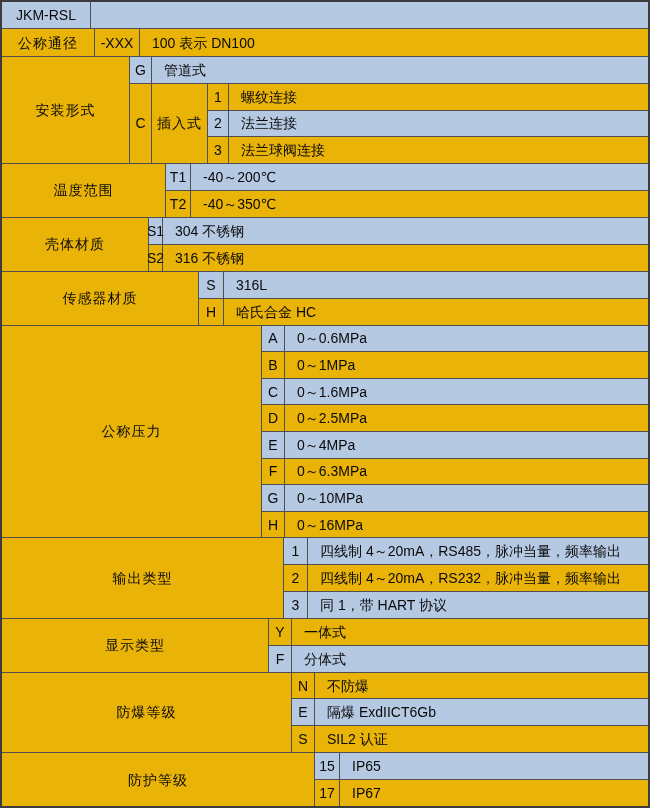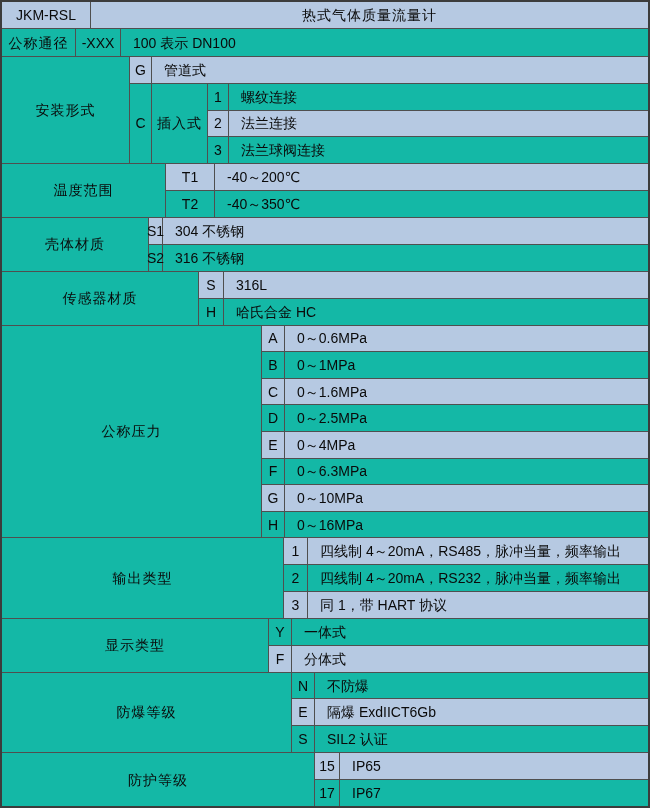--- a/index.html
+++ b/index.html
@@ -9,21 +9,21 @@
     --txt:#0a0a0a;
   }
   *{box-sizing:border-box;margin:0;padding:0}
   body{
     font-family:"Liberation Sans","DejaVu Sans",sans-serif;
     background:#ffffff;color:var(--txt);
   }
   .tbl{
     width:650px;height:808px;
     border:2px solid var(--outer);
-    background:#14b8a6;
+    background:#eab308;
     display:flex;flex-direction:column;
     font-size:14px;line-height:1;
   }
   .sec{display:flex;border-bottom:1px solid var(--ln);min-height:0}
   .sec:last-child{border-bottom:none}
   .f1{flex:1}.f2{flex:2}.f3{flex:3}.f4{flex:4}.f8{flex:8}
   .lbl{
     flex-shrink:0;border-right:1px solid var(--ln);
     display:flex;align-items:center;justify-content:center;
     text-align:center;letter-spacing:1px;
@@ -40,44 +40,43 @@
     padding-left:12px;white-space:nowrap;overflow:hidden;
   }
   .blue{background:var(--hl)}
 
   
   .s0 .model{width:89px;flex-shrink:0;border-right:1px solid var(--ln);
              display:flex;align-items:center;justify-content:center}
   .s0 .title{flex:1;display:flex;align-items:center;justify-content:center;letter-spacing:1px}
 
   
-  .s1 .lbl{width:74px}   .s1 .code{width:45px}
+  .s1 .lbl{width:93px}   .s1 .code{width:45px}
   .s2 .lbl{width:128px}  .s2 .code{width:22px}
   .s2 .sub{flex:3;display:flex;min-height:0}
   .s2 .subl{width:56px;flex-shrink:0;border-right:1px solid var(--ln);
             display:flex;align-items:center;justify-content:center;letter-spacing:1px}
   .s2 .subrows{flex:1;display:flex;flex-direction:column;min-width:0}
   .s2 .subrows .code{width:21px}
-  .s3 .lbl{width:164px}  .s3 .code{width:49px}
+  .s3 .lbl{width:164px}  .s3 .code{width:25px}
   .s4 .lbl{width:147px}  .s4 .code{width:14px}
   .s5 .lbl{width:197px}  .s5 .code{width:25px}
   .s6 .lbl{width:260px}  .s6 .code{width:23px}
   .s7 .lbl{width:282px}  .s7 .code{width:24px}
   .s8 .lbl{width:267px}  .s8 .code{width:23px}
   .s9 .lbl{width:290px}  .s9 .code{width:23px}
   .s10 .lbl{width:313px} .s10 .code{width:25px}
 </style>
 </head>
 <body>
 
 <div class="tbl">
 
   <div class="sec s0 f1 blue">
     <div class="model">JKM-RSL</div>
-    <div class="title">热式气体质量流量计</div>
   </div>
 
   <div class="sec s1 f1">
     <div class="lbl">公称通径</div>
     <div class="body">
       <div class="row">
         <div class="code">-XXX</div>
         <div class="desc">100 表示 DN100</div>
       </div>
     </div>

